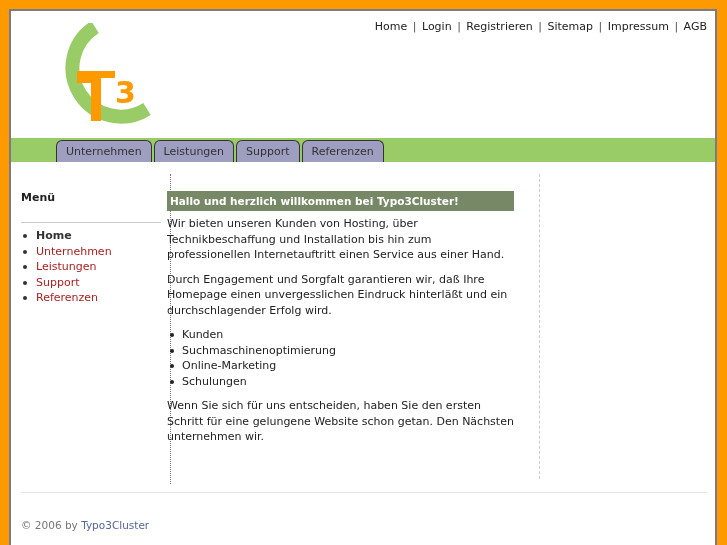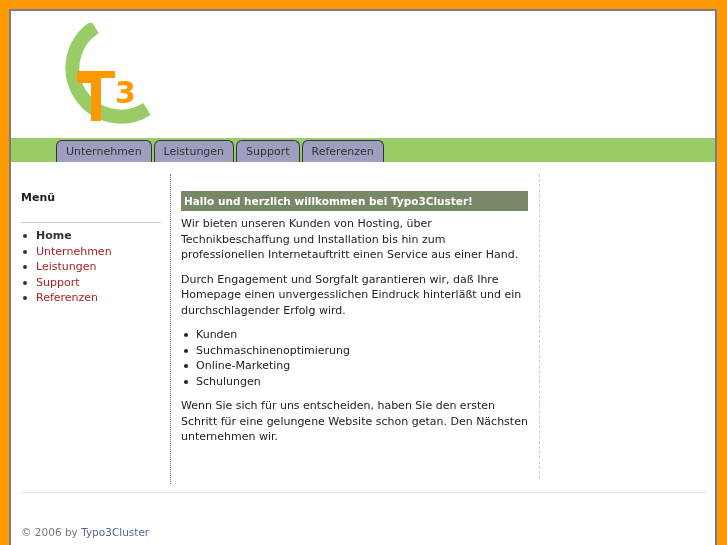--- a/index.html
+++ b/index.html
@@ -65,21 +65,21 @@
     #left li a { color: #aa2222; text-decoration: none; }
     #left li a.active { color: #333; font-weight: bold; }
     #vdiv1 {
       position: absolute; left: 159px; top: 163px; height: 310px;
       border-left: 1px dotted #777;
     }
     #vdiv2 {
       position: absolute; left: 528px; top: 163px; height: 305px;
       border-left: 1px dashed #ccc;
     }
-    #content { position: absolute; left: 170px; top: 180px; width: 347px; }
+    #content { position: absolute; left: 156px; top: 180px; width: 347px; }
     #content h2 {
       background: #778866; color: #fff;
       font-size: 10.5px; font-weight: bold;
       padding: 4px 3px; height: 20px; line-height: 12px;
       margin-bottom: 5px;
     }
     #content p { font-size: 11px; line-height: 15.5px; margin-bottom: 9px; color: #222; }
     #content ul { list-style: none; margin-bottom: 9px; }
     #content ul li { position: relative; padding-left: 15px; font-size: 11px; line-height: 15.5px; }
     #content ul li::before {
@@ -87,33 +87,46 @@
       width: 4px; height: 4px; border-radius: 50%; background: #222;
     }
     #right { position: absolute; left: 539px; top: 178px; width: 160px; font-size: 11px; color: #222; }
     #hr {
       position: absolute; left: 10px; top: 481px; width: 686px;
       border-top: 1px solid #e5e5e5;
     }
     #footer { position: absolute; left: 10px; top: 495px; font-size: 11px; }
     #footer a { color: #556699; text-decoration: none; }
     #footer .sep { color: #556699; }
-    #footer .copy { color: #777; margin-top: 20px; font-size: 10.5px; }
+    #footer .copy { color: #777; margin-top: 13px; font-size: 10.5px; }
   </style>
 </head>
 <body>
 
 <div id="page">
   <div id="header">
     <svg id="logo" viewBox="0 0 100 104">
       <path d="M 40 4 A 46 46 0 1 0 92 86" fill="none" stroke="#99cc66" stroke-width="14"></path>
       <path d="M 22 48 L 60 48 L 60 55 L 46 55 L 46 98 L 36 98 L 36 60 L 22 60 Z" fill="#ff9900"></path>
       <text x="60" y="80" font-family="DejaVu Sans, sans-serif" font-weight="bold" font-size="30" fill="#ff9900">3</text>
     </svg>
 
+    <div id="topnav">
+      <a href="#">Home</a>
+      <span class="sep">|</span>
+      <a href="#">Login</a>
+      <span class="sep">|</span>
+      <a href="#">Registrieren</a>
+      <span class="sep">|</span>
+      <a href="#">Sitemap</a>
+      <span class="sep">|</span>
+      <a href="#">Impressum</a>
+      <span class="sep">|</span>
+      <a href="#">AGB</a>
+    </div>
   </div>
 
   <div id="navbar">
     <div id="tabs">
       <a href="#" class="tab">Unternehmen</a>
       <a href="#" class="tab">Leistungen</a>
       <a href="#" class="tab">Support</a>
       <a href="#" class="tab">Referenzen</a>
     </div>
   </div>

